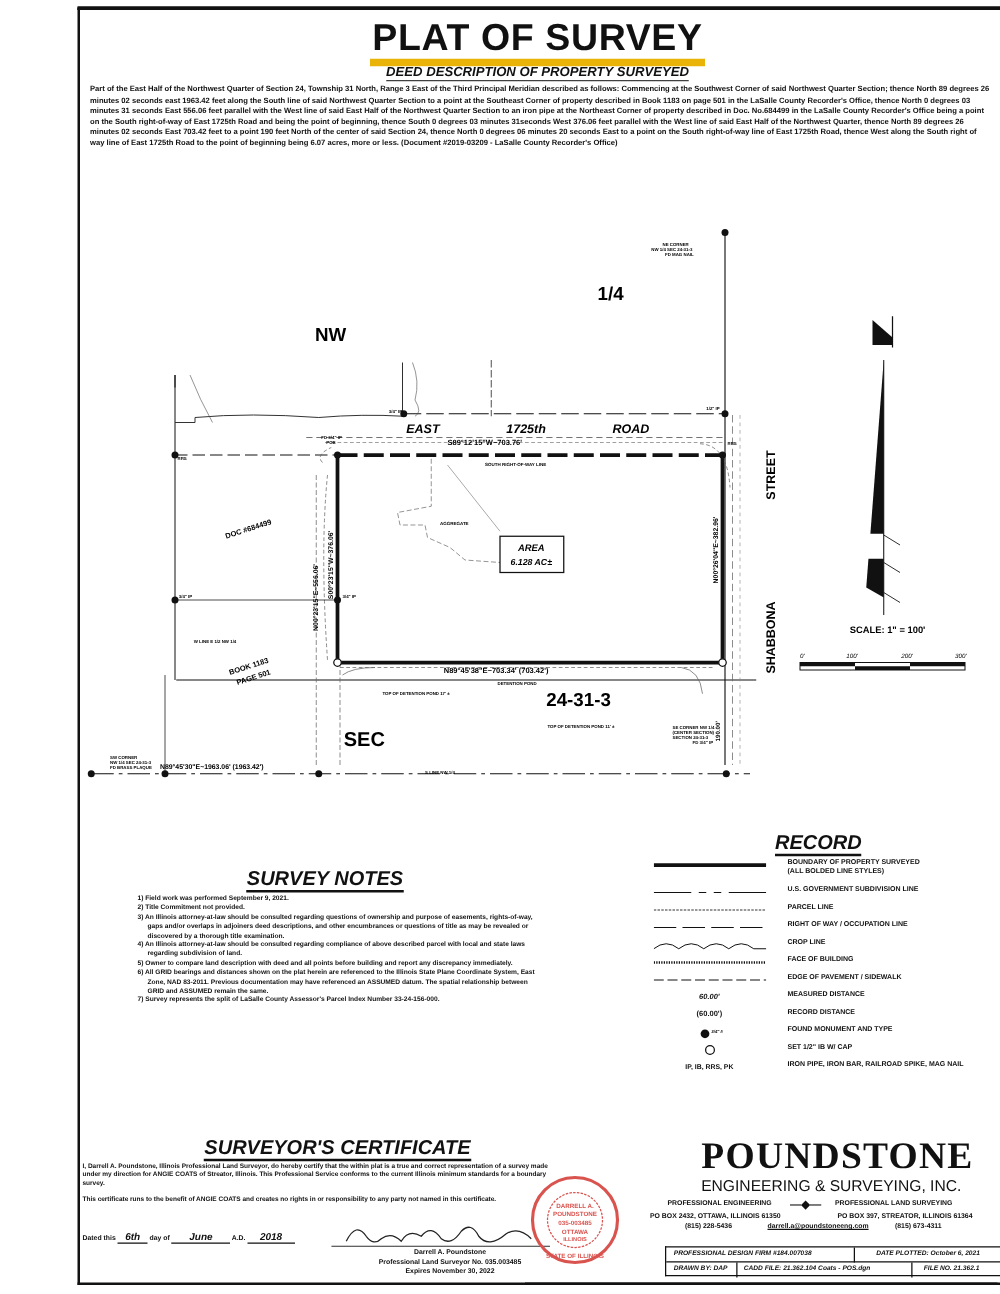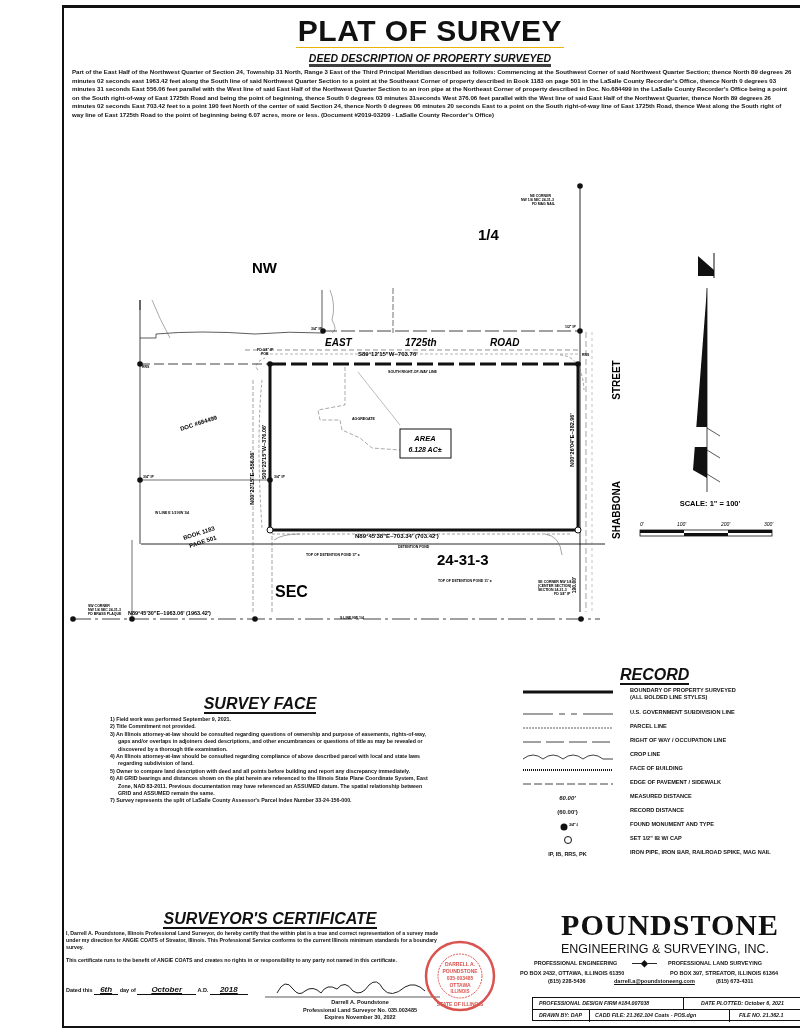--- a/index.html
+++ b/index.html
@@ -1,39 +1,39 @@
 <!DOCTYPE html>
 <html><head>
 <meta charset="utf-8">
 <style>
   html,body{margin:0;padding:0;background:#fff;}
   body{width:800px;height:1035px;position:relative;overflow:hidden;font-family:"Liberation Sans",sans-serif;color:#111;}
   .frame{position:absolute;left:62px;top:6px;width:736px;height:1022px;border:2px solid #111;border-right:none;box-sizing:border-box;}
   .topbar{position:absolute;left:62px;top:5px;width:738px;height:3px;background:#111;}
   .abs{position:absolute;}
   .title{left:62px;top:14px;width:736px;text-align:center;font-weight:bold;font-size:30px;letter-spacing:0.5px;}
-  .title span{border-bottom:1px solid #eab308;padding:0 2px;}
+  .title span{border-bottom:6px solid #eab308;padding:0 2px;}
   .subtitle{left:62px;top:52px;width:736px;text-align:center;font-weight:bold;font-style:italic;font-size:10.5px;}
-  .subtitle span{border-bottom:3px solid #404040;margin-top:37px;}
+  .subtitle span{border-bottom:1px solid #404040;margin-top:37px;}
   .deed{left:72px;top:68px;width:720px;font-size:6.1px;line-height:8.6px;font-weight:bold;text-align:left;}
   svg text{font-family:"Liberation Sans",sans-serif;}
   .notes-title{left:130px;top:695px;width:260px;text-align:center;font-weight:bold;font-style:italic;font-size:16px;}
   .notes-title span{border-bottom:2px solid #111;}
   .notes{left:110px;top:716px;width:320px;font-size:5.3px;line-height:7.4px;font-weight:bold;}
   .notes div{padding-left:8px;text-indent:-8px;}
   .legend-title{left:620px;top:666px;font-weight:bold;font-style:italic;font-size:16px;}
   .legend-title span{border-bottom:2px solid #111;}
   .leg-row{position:absolute;left:520px;width:280px;height:12px;}
   .leg-sym{position:absolute;left:0;width:95px;top:0;height:12px;display:flex;align-items:center;justify-content:center;font-size:6px;font-weight:bold;font-style:italic;}
   .leg-label{position:absolute;left:110px;top:1px;font-size:5.6px;font-weight:bold;white-space:nowrap;line-height:7px;}
   .cert-title{left:120px;top:910px;width:300px;text-align:center;font-weight:bold;font-style:italic;font-size:16px;}
   .cert-title span{border-bottom:2px solid #111;}
   .cert{left:66px;top:930px;width:380px;font-size:5.2px;line-height:7px;font-weight:bold;}
   .dated{left:66px;top:985px;font-size:5.5px;font-weight:bold;white-space:nowrap;}
-  .dated .fill{font-style:italic;font-size:8px;border-bottom:1px solid #111;padding:0 6px;text-decoration:underline;}
+  .dated .fill{font-style:italic;font-size:8px;border-bottom:1px solid #111;padding:0 6px;}
   .sig-info{left:270px;top:999px;width:180px;text-align:center;font-size:5.5px;line-height:7.5px;font-weight:bold;}
   .firm-name{left:540px;top:908px;width:260px;text-align:center;font-family:"Liberation Serif",serif;font-weight:bold;font-size:30px;letter-spacing:1px;}
   .firm-sub{left:530px;top:942px;width:270px;text-align:center;font-size:12.5px;}
   .firm-services{left:520px;top:960px;width:280px;font-size:5.5px;font-weight:bold;}
   .firm-addr{left:520px;top:969px;width:280px;font-size:5.5px;font-weight:bold;line-height:8px;}
   .tb{position:absolute;left:532px;top:997px;width:268px;height:24px;border:1px solid #111;border-right:none;box-sizing:border-box;font-size:5.3px;font-style:italic;font-weight:bold;}
   .tb .r{position:absolute;left:0;width:100%;height:12px;border-bottom:1px solid #111;box-sizing:border-box;}
   .tb .c{position:absolute;top:2px;white-space:nowrap;}
   .bottombar{position:absolute;left:420px;top:1026px;width:380px;height:2px;background:#111;}
 </style>
@@ -165,21 +165,21 @@
   <text x="640" y="526" font-size="5" font-style="italic">0'</text>
   <text x="677" y="526" font-size="5" font-style="italic">100'</text>
   <text x="721" y="526" font-size="5" font-style="italic">200'</text>
   <text x="764" y="526" font-size="5" font-style="italic">300'</text>
   <rect x="640" y="530" width="132" height="6" fill="#fff" stroke="#111" stroke-width="0.8"></rect>
   <rect x="640" y="530" width="44" height="3" fill="#111"></rect>
   <rect x="684" y="533" width="44" height="3" fill="#111"></rect>
   <rect x="728" y="530" width="44" height="3" fill="#111"></rect>
 </svg>
 
-<div class="abs notes-title"><span>SURVEY FACE</span></div>
+<div class="abs notes-title"><span>SURVEY NOTES</span></div>
 <div class="abs notes">
   <div>1) Field work was performed September 9, 2021.</div>
   <div>2) Title Commitment not provided.</div>
   <div>3) An Illinois attorney-at-law should be consulted regarding questions of ownership and purpose of easements, rights-of-way, gaps and/or overlaps in adjoiners deed descriptions, and other encumbrances or questions of title as may be revealed or discovered by a thorough title examination.</div>
   <div>4) An Illinois attorney-at-law should be consulted regarding compliance of above described parcel with local and state laws regarding subdivision of land.</div>
   <div>5) Owner to compare land description with deed and all points before building and report any discrepancy immediately.</div>
   <div>6) All GRID bearings and distances shown on the plat herein are referenced to the Illinois State Plane Coordinate System, East Zone, NAD 83-2011. Previous documentation may have referenced an ASSUMED datum. The spatial relationship between GRID and ASSUMED remain the same.</div>
   <div>7) Survey represents the split of LaSalle County Assessor's Parcel Index Number 33-24-156-000.</div>
 </div>
 
@@ -274,21 +274,21 @@
 
 <div class="abs cert-title"><span>SURVEYOR'S CERTIFICATE</span></div>
 <div class="abs cert">
   <div>I, Darrell A. Poundstone, Illinois Professional Land Surveyor, do hereby certify that the within plat is a true and correct representation of a survey made under my direction for ANGIE COATS of Streator, Illinois. This Professional Service conforms to the current Illinois minimum standards for a boundary survey.</div>
   <div style="margin-top:6px">This certificate runs to the benefit of ANGIE COATS and creates no rights in or responsibility to any party not named in this certificate.</div>
 </div>
 <div class="abs dated">
   <span>Dated this</span>
   <span class="fill">6th</span>
   <span>day of</span>
-  <span class="fill" style="padding:0 14px">October</span>
+  <span class="fill" style="padding:0 14px">June</span>
   <span>A.D.</span>
   <span class="fill" style="padding:0 10px">2018</span>
 </div>
 <svg class="abs" style="left:265px;top:975px" width="180" height="26">
   <line x1="0" y1="22" x2="175" y2="22" stroke="#111" stroke-width="0.7"></line>
   <path d="M12 18 Q20 2 28 14 Q34 22 40 16 Q48 10 56 18 Q62 8 72 14 Q80 4 88 16 Q96 22 104 10 Q112 2 118 14 Q126 24 140 12 Q150 6 160 16" fill="none" stroke="#222" stroke-width="1"></path>
 </svg>
 <div class="abs sig-info">
   <div>Darrell A. Poundstone</div>
   <div>Professional Land Surveyor No. 035.003485</div>

